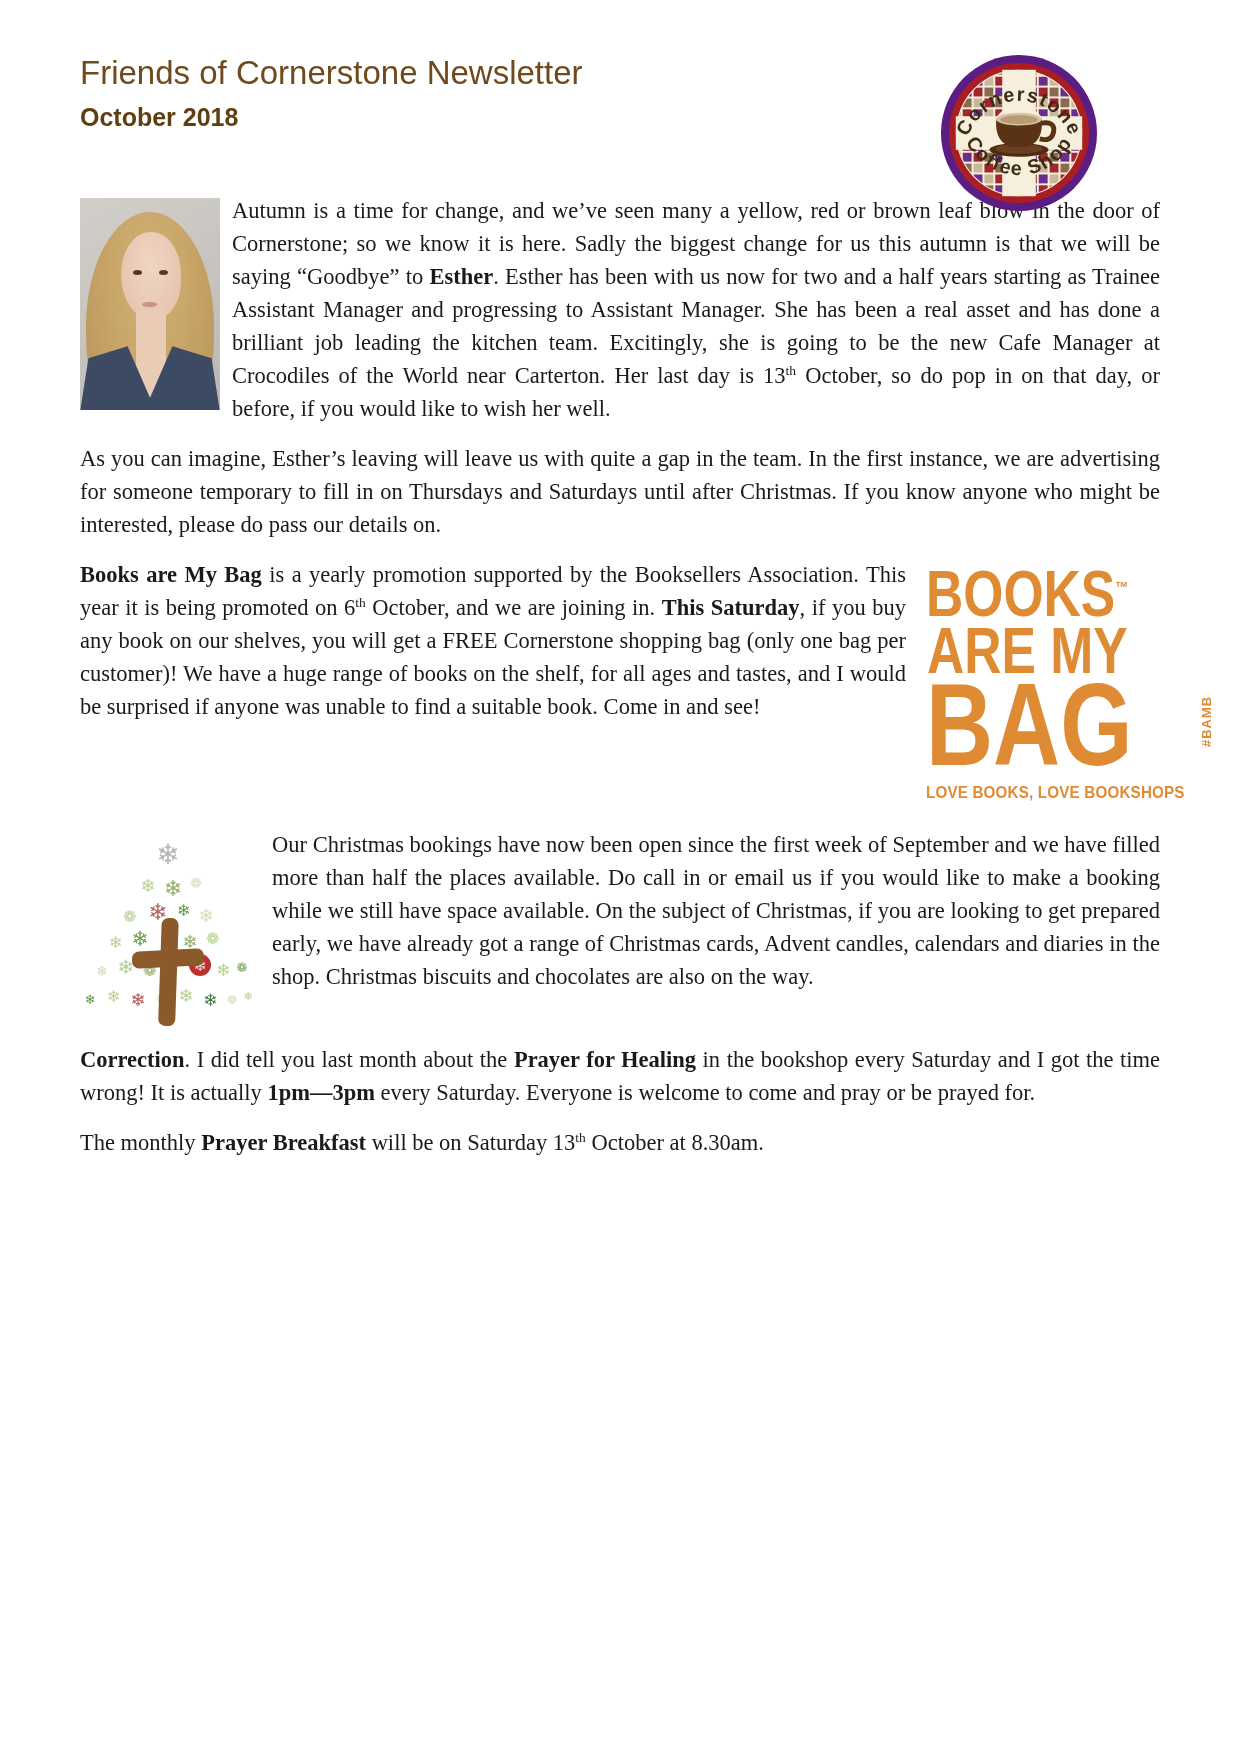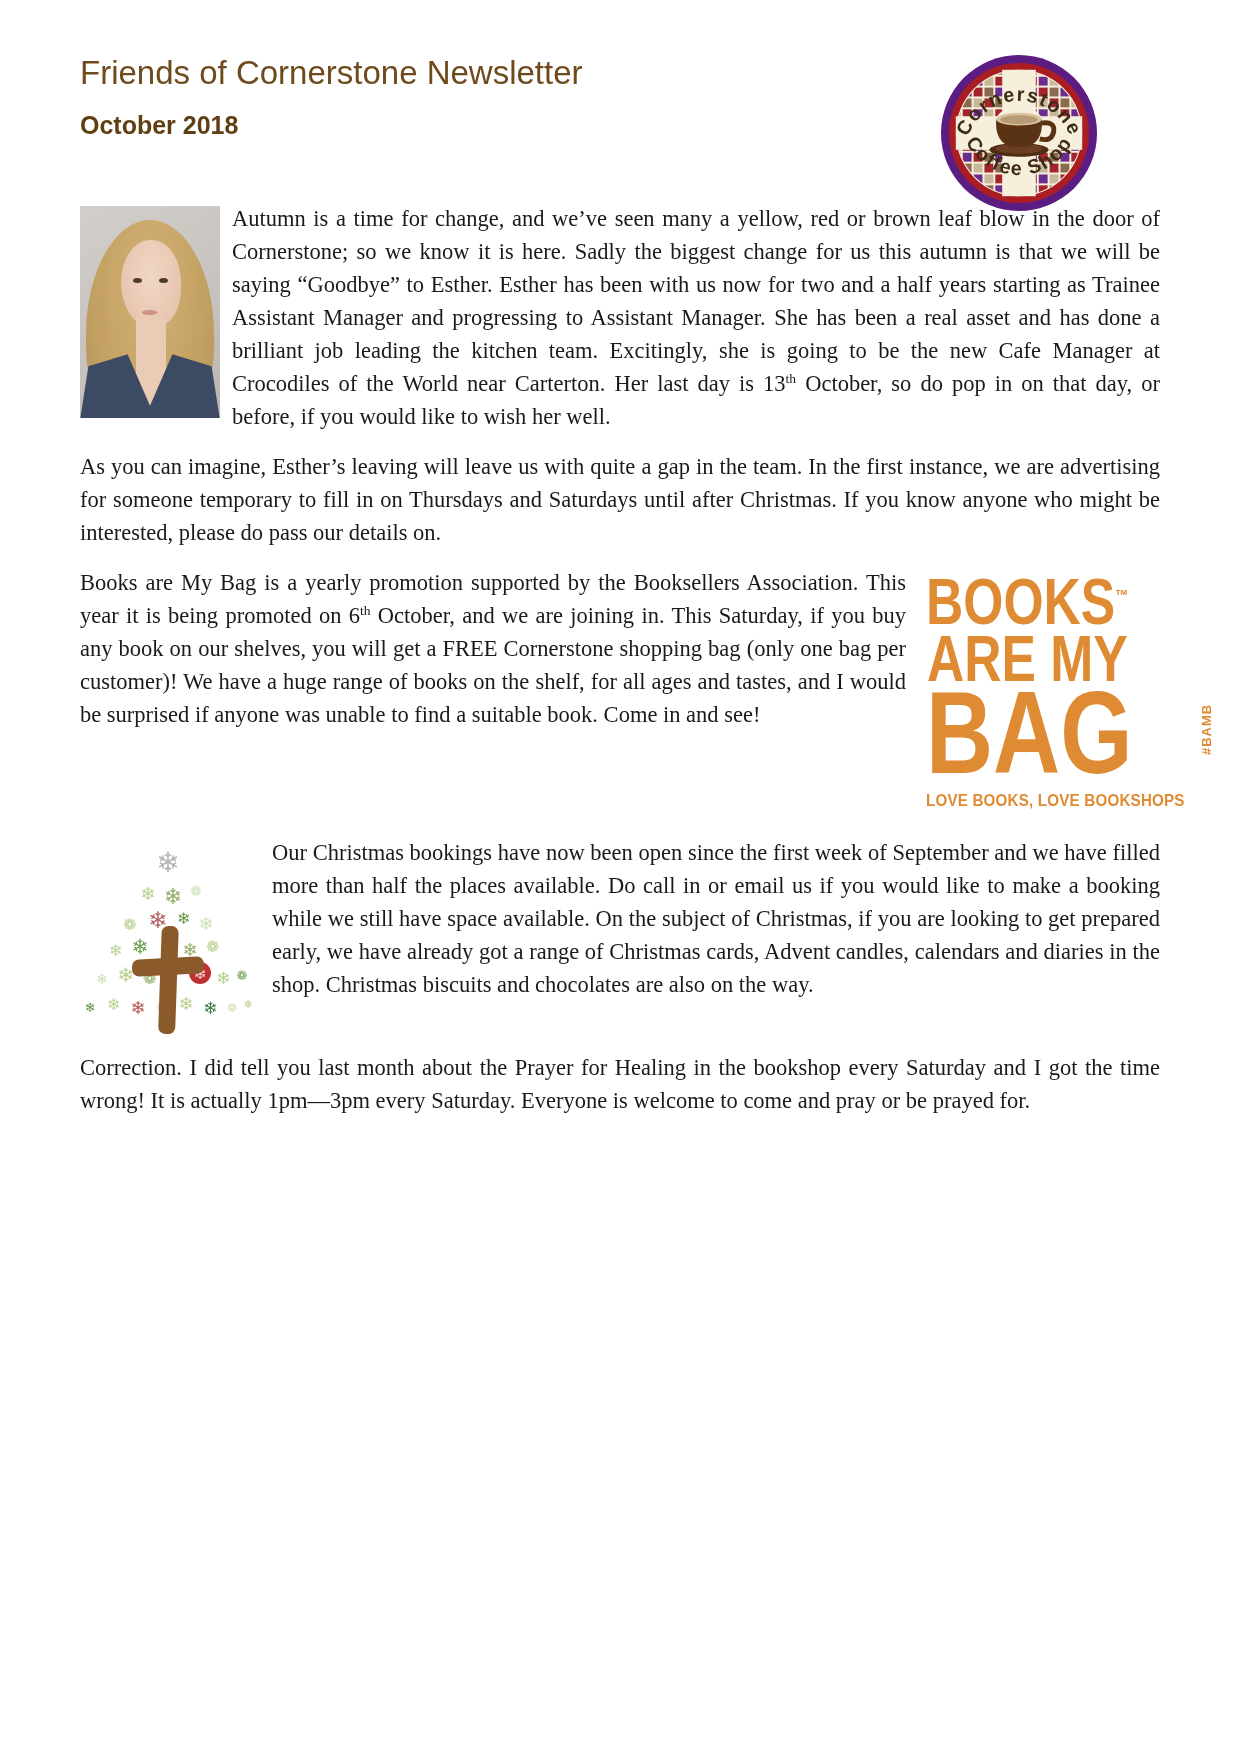--- a/index.html
+++ b/index.html
@@ -12,28 +12,28 @@
   .page { position:relative; width:1240px; height:1674px; padding:52px 80px 0 80px; overflow:hidden; }
 
   
   .header { position:relative; margin-bottom:62px; }
   .page-title {
     font-family:"Liberation Sans", sans-serif;
     font-size:33px; font-weight:400; color:#6e4a1d; line-height:1.25;
   }
   .page-date {
     font-family:"Liberation Sans", sans-serif;
-    font-size:25px; font-weight:700; color:#5f3e12; margin-top:18px;
+    font-size:25px; font-weight:700; color:#5f3e12; margin-top:10px;
   }
   .cs-logo { position:absolute; top:2px; right:62px; width:158px; height:158px; }
 
   
   .content { font-size:22.5px; line-height:33px; text-align:justify; }
   .content p { margin-bottom:17px; }
-  .content b { font-weight:400; }
+  .content b { font-weight:700; }
   sup { font-size:0.6em; line-height:0; vertical-align:super; }
 
   
   .esther { float:left; width:140px; height:212px; margin:4px 12px 6px 0;
     position:relative; overflow:hidden;
     background:linear-gradient(150deg,#d2cfca 0%,#c6c2bd 55%,#bab6b1 100%); }
   .esther .hair { position:absolute; left:6px; top:14px; width:128px; height:230px;
     background:radial-gradient(ellipse at 50% 30%, #d3b276 0%, #c5a264 55%, #b3905a 100%);
     border-radius:50% 50% 46% 46%; }
   .esther .face { position:absolute; left:41px; top:34px; width:60px; height:88px;
@@ -187,16 +187,19 @@
         </g>
       </svg>
       <span><span>Our Christmas bookings have now been open since the first week of September and we have filled more than half the places available. Do call in or email us if you would like to make a booking while we still have space available. On the subject of Christmas, if you are looking to get prepared early, we have already got a range of Christmas cards, Advent candles, calendars and diaries in the shop. Christmas biscuits and chocolates are also on the way.</span></span>
     </p>
 
     <p>
       <span><b>Correction</b><span>. I did tell you last month about the </span><b>Prayer for Healing</b><span> in the bookshop every Saturday and I got the time wrong! It is actually </span><b>1pm—3pm</b><span> every Saturday. Everyone is welcome to come and pray or be prayed for.</span></span>
     </p>
 
 
+    <p>
+      <span><span>The monthly </span><b>Prayer Breakfast</b><span> will be on Saturday 13</span><sup>th</sup><span> October at 8.30am.</span></span>
+    </p>
 
 
   </div>
 </div>
 
 </body></html>

